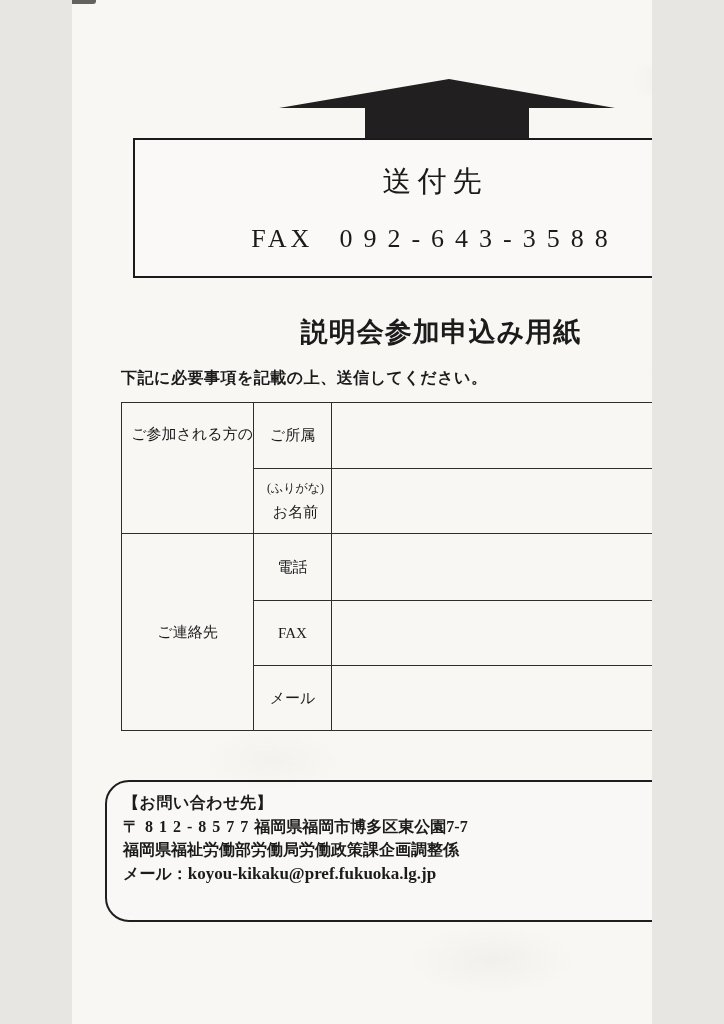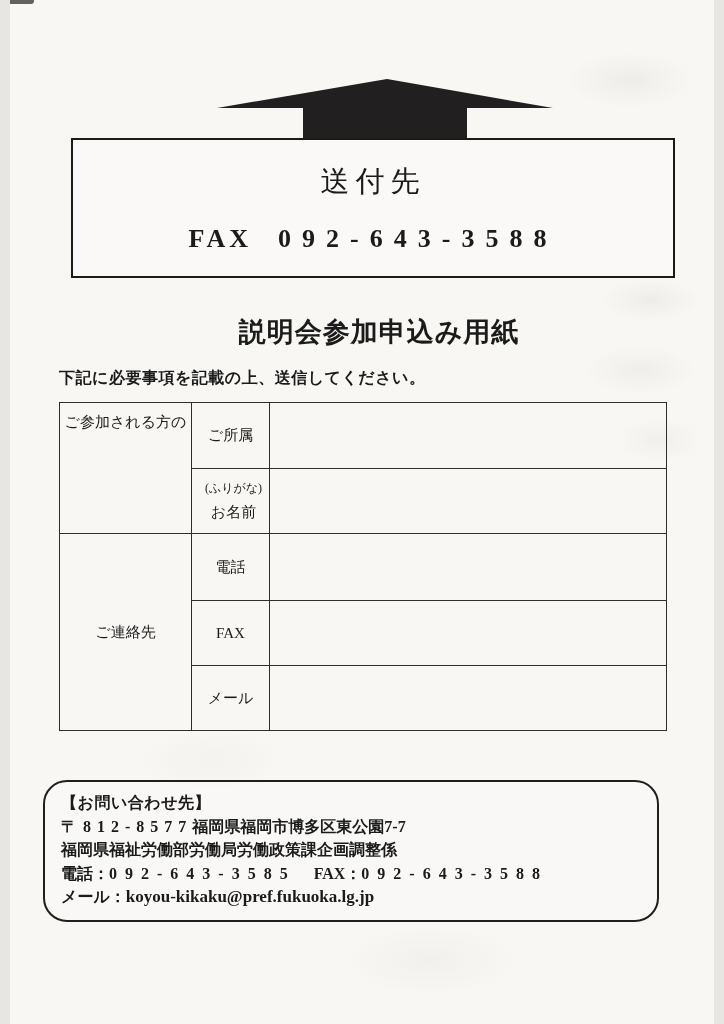--- a/index.html
+++ b/index.html
@@ -1,18 +1,18 @@
 <!DOCTYPE html>
 <html><head>
 <meta charset="utf-8">
 <style>
   html,body{margin:0;padding:0;background:#e8e6e2;}
   .page{
     position:relative;
-    width:704px;height:1024px;
+    width:580px;height:1024px;
     margin:0 auto;
     background:#f8f7f4;
     overflow:hidden;
     font-family:"Liberation Serif","DejaVu Serif",serif;
     color:#1b1b1b;
   }
   
   .scan-texture{
     position:absolute;inset:0;pointer-events:none;
     background:
@@ -33,21 +33,21 @@
   
   .dest-box{
     position:absolute;left:61px;top:138px;width:600px;height:136px;
     border:2px solid #1a1a1a;background:rgba(255,255,255,.25);
     display:flex;flex-direction:column;justify-content:space-evenly;
     align-items:center;text-align:center;
   }
   .dest-title{font-size:29px;letter-spacing:6px;font-weight:400;}
   .dest-recipient{font-size:24px;font-weight:700;white-space:nowrap;}
   .dest-recipient .suffix{margin-left:26px;}
-  .dest-fax{font-size:26px;font-weight:700;white-space:nowrap;}
+  .dest-fax{font-size:26px;font-weight:400;white-space:nowrap;}
   .dest-fax .fax-prefix{letter-spacing:4px;}
   .dest-fax .fax-number{letter-spacing:11px;margin-left:26px;}
 
   
   .doc-title{
     position:absolute;left:7px;top:314px;width:724px;text-align:center;
     font-size:27px;font-weight:700;letter-spacing:1px;margin:0;
   }
   .instruction{
     position:absolute;left:49px;top:368px;margin:0;
@@ -59,21 +59,21 @@
   .form-table{
     position:absolute;left:49px;top:402px;
     width:604px;height:328px;
     border-collapse:collapse;table-layout:fixed;
   }
   .form-table td{border:1.5px solid #2e2e2e;font-size:15px;padding:0;}
   .col-group{width:131px;}
   .col-field{width:77px;}
   .col-value{width:396px;}
   td.group-cell{text-align:center;}
-  td.group-top{vertical-align:top;padding-top:10px;}
+  td.group-top{vertical-align:top;padding-top:22px;text-align:right;}
   td.group-mid{vertical-align:middle;}
   td.field-cell{text-align:center;vertical-align:middle;}
   td.field-cell-left{text-align:center;vertical-align:middle;padding-left:6px;}
   .furigana{display:block;font-size:12px;letter-spacing:0;margin-bottom:6px;}
   .r1{height:66px;} .r2{height:65px;} .r3{height:67px;} .r4{height:65px;} .r5{height:65px;}
 
   
   .contact-box{
     position:absolute;left:33px;top:780px;width:616px;height:142px;
     border:2px solid #1f1f1f;border-radius:24px;
@@ -141,20 +141,17 @@
   </tbody>
     </table>
 
   <div class="contact-box">
     <p class="line contact-heading">【お問い合わせ先】</p>
     <p class="line">
       <span class="postal">〒812-8577</span><span class="addr1">福岡県福岡市博多区東公園7-7</span>
     </p>
     <p class="line">福岡県福祉労働部労働局労働政策課企画調整係</p>
     <p class="line">
-      <span>電話：</span><span class="num-spaced">092-643-3585</span><span class="fax-gap">FAX：</span><span class="num-spaced">092-643-3588</span>
-    </p>
-    <p class="line">
       <span>メール：</span><span class="mail-address">koyou-kikaku@pref.fukuoka.lg.jp</span>
     </p>
   </div>
 
 </div>
 
 </body></html>

